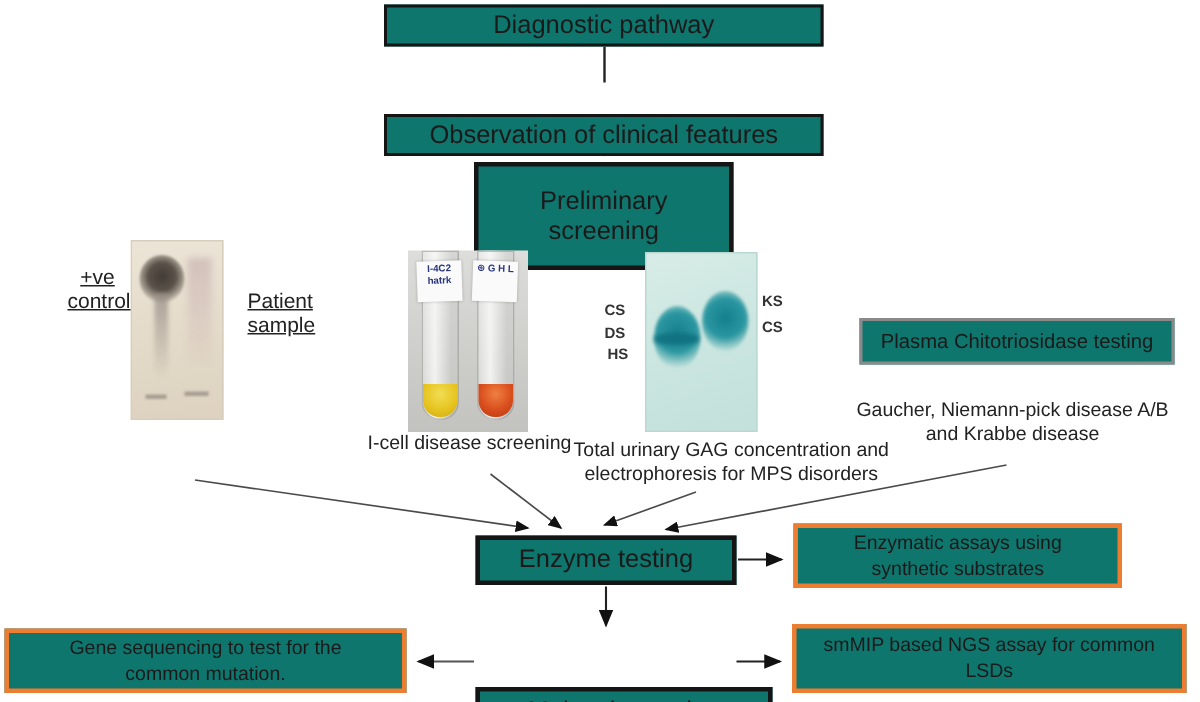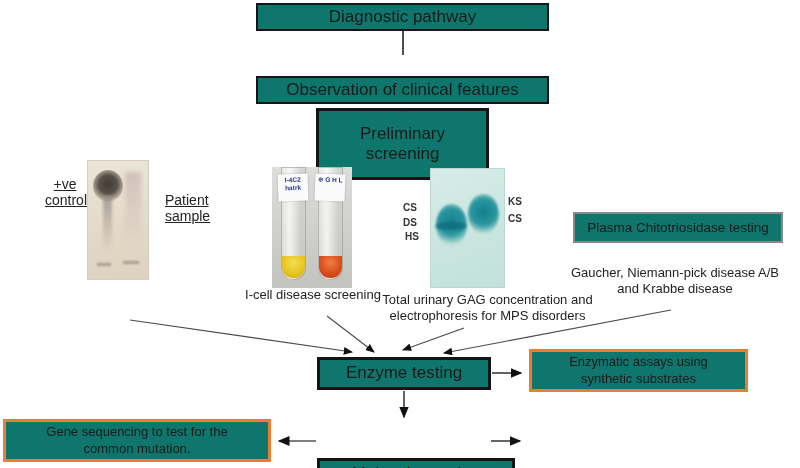--- a/index.html
+++ b/index.html
@@ -79,20 +79,21 @@
   <div class="fbox main-box thick" style="left:317px;top:357px;width:174px;height:33px;">Enzyme testing</div>
 
   <div class="fbox main-box thick" style="left:317px;top:424px;width:198px;height:33px;margin-top:34px;">Molecular testing</div>
 
   <div class="fbox gray-box" style="left:573px;top:212px;width:210px;height:31px;">Plasma Chitotriosidase testing</div>
 
   <div class="fbox orange-box" style="left:3px;top:419px;width:268px;height:43px;padding:0 18px;">Gene sequencing to test for the common mutation.</div>
 
   <div class="fbox orange-box" style="left:529px;top:349px;width:219px;height:43px;padding:0 24px;">Enzymatic assays using synthetic substrates</div>
 
+  <div class="fbox orange-box" style="left:528px;top:416px;width:263px;height:46px;padding:0 16px;">smMIP based NGS assay for common LSDs</div>
 
   <div class="abs tlc">
     <div class="tlc-blob"></div>
     <div class="tlc-tail"></div>
     <div class="tlc-streak"></div>
     <div class="tlc-mark" style="left:10px;bottom:14px;width:14px;"></div>
     <div class="tlc-mark" style="left:36px;bottom:16px;width:16px;"></div>
   </div>
   <div class="tinylabel" style="left:45px;top:176px;width:40px;text-align:center;">+ve control</div>
   <div class="tinylabel" style="left:165px;top:192px;width:42px;">Patient sample</div>

